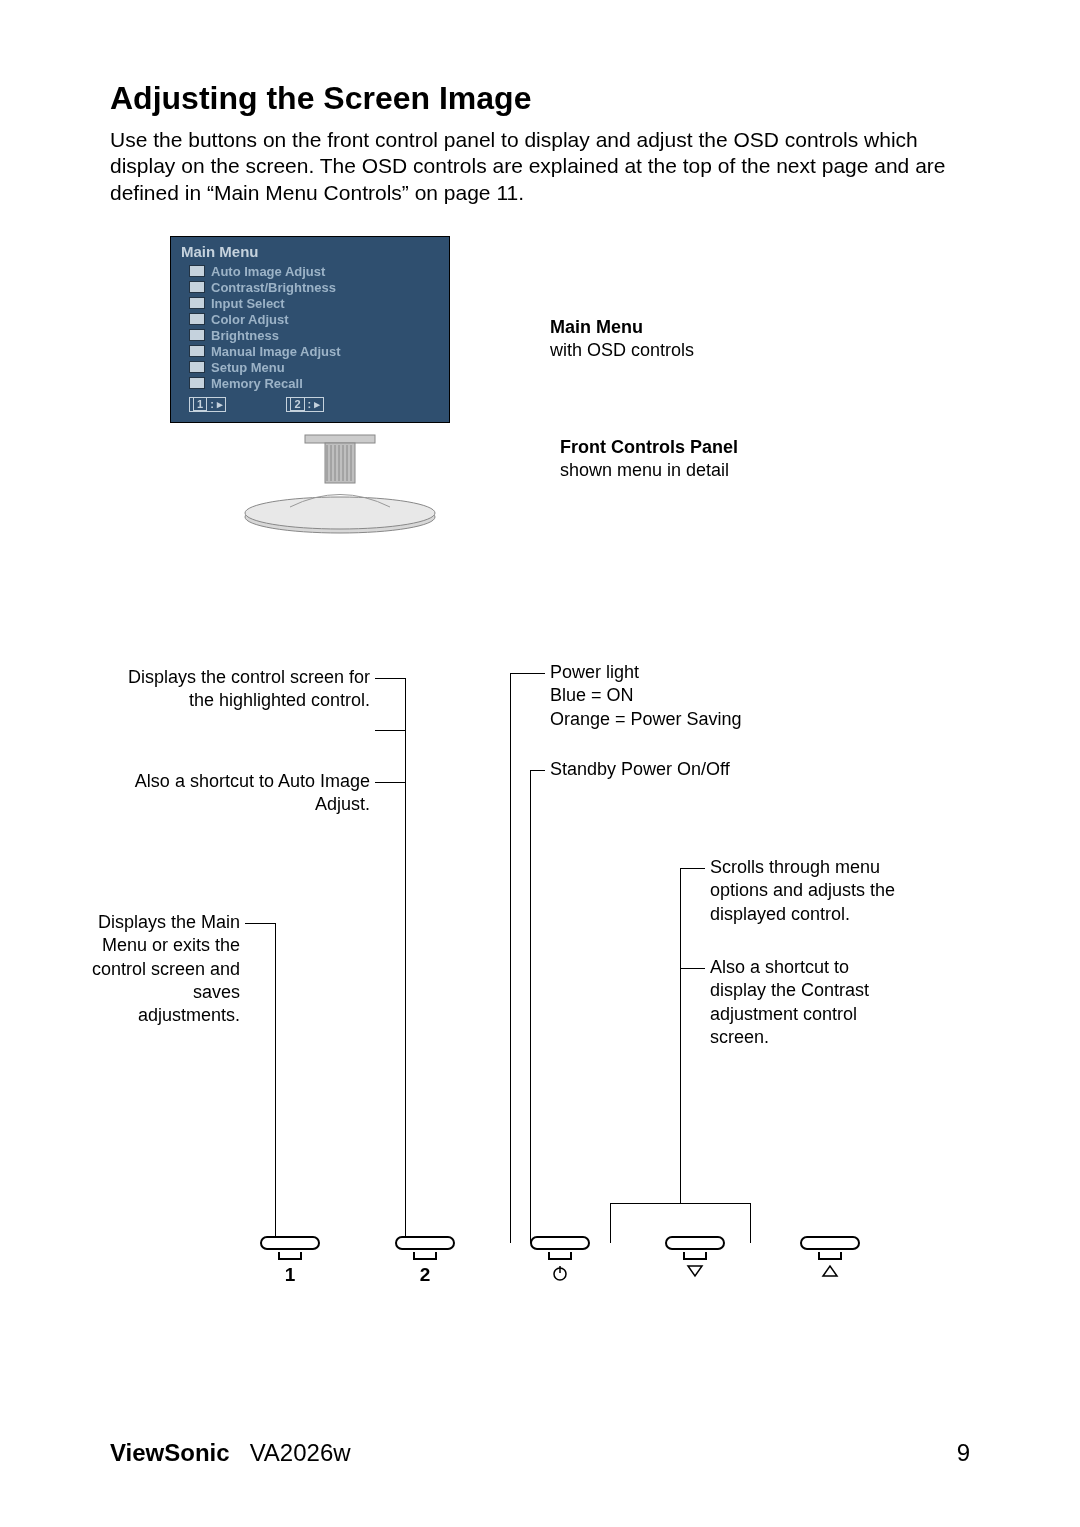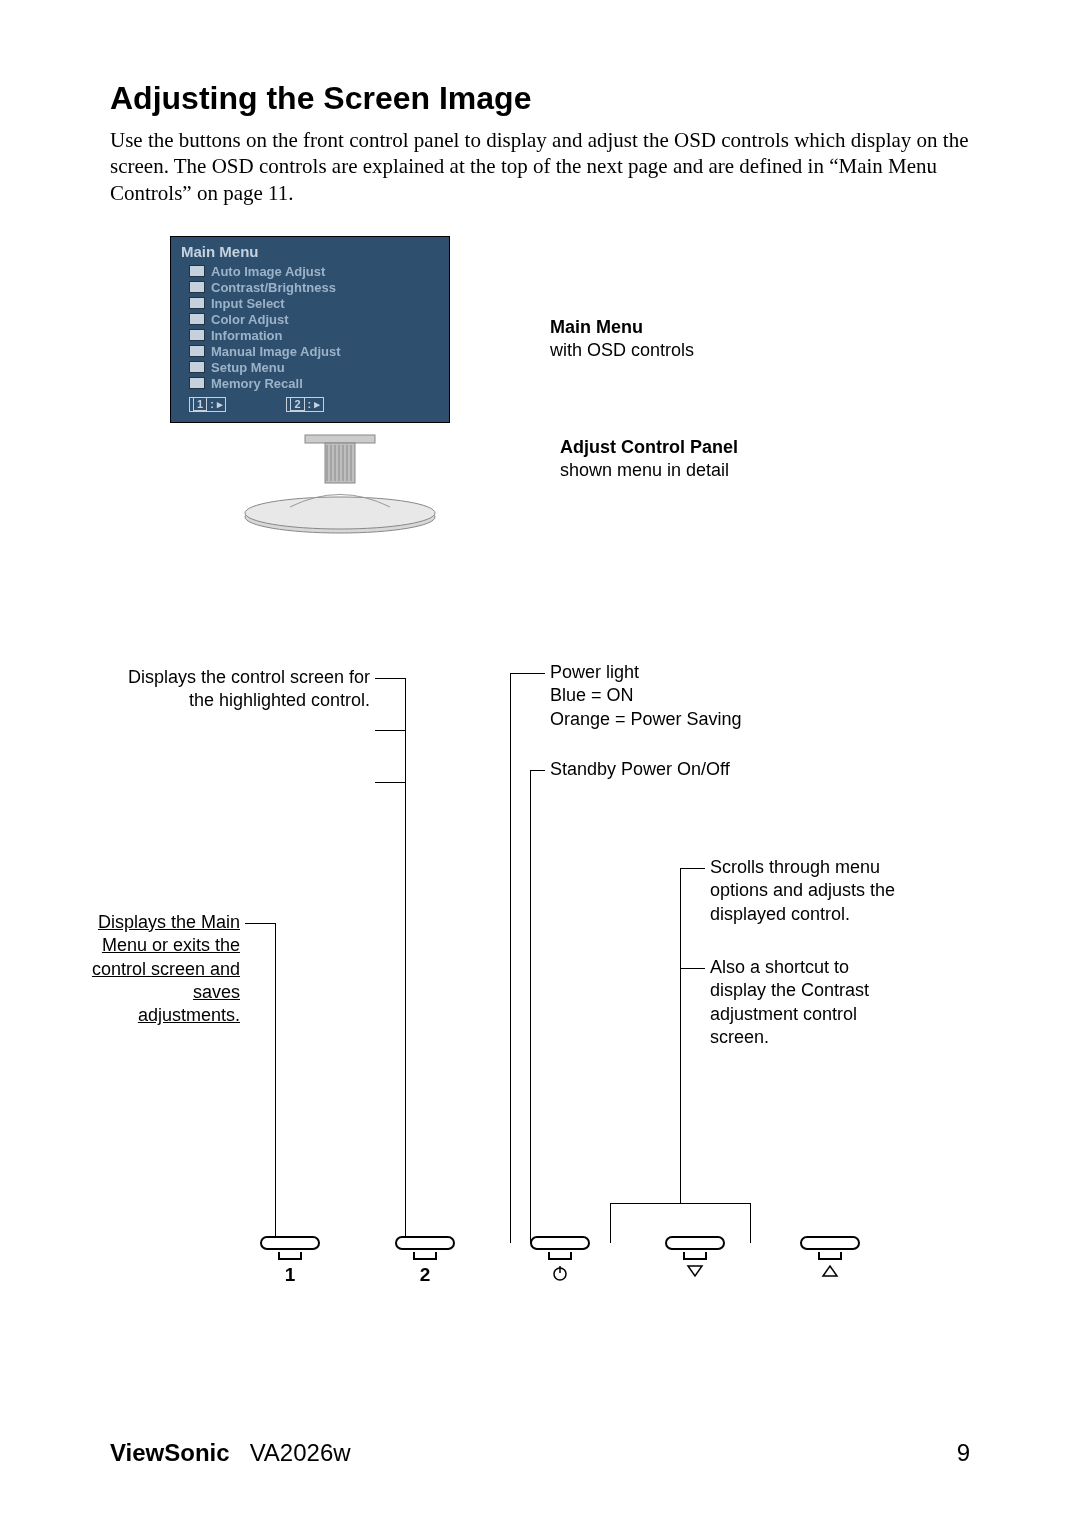--- a/index.html
+++ b/index.html
@@ -11,21 +11,21 @@
     color: #000;
     position: relative;
     padding: 80px 110px 60px 110px;
   }
   h1 {
     font-size: 32px;
     font-weight: bold;
     margin-bottom: 10px;
   }
   .intro {
-    font-family: Liberation Serif, serif;
+    font-family: Liberation Sans, sans-serif;
     font-size: 21px;
     line-height: 1.25;
     margin-bottom: 30px;
   }
   .figure-top {
     position: relative;
     height: 350px;
     margin-bottom: 80px;
   }
   .monitor-area {
@@ -173,21 +173,21 @@
       <div class="osd-row">
           <span class="osd-icon"></span>
           <span>Input Select</span>
         </div>
       <div class="osd-row">
           <span class="osd-icon"></span>
           <span>Color Adjust</span>
         </div>
       <div class="osd-row">
           <span class="osd-icon"></span>
-          <span>Information</span>
+          <span>Brightness</span>
         </div>
       <div class="osd-row">
           <span class="osd-icon"></span>
           <span>Manual Image Adjust</span>
         </div>
       <div class="osd-row">
           <span class="osd-icon"></span>
           <span>Setup Menu</span>
         </div>
       <div class="osd-row">
@@ -215,35 +215,36 @@
         <path d="M 60 80 Q 110 55 160 80" fill="none" stroke="#999"></path>
       </svg>
     </div>
   </div>
 
   <div class="callout" style="left:440px; top:80px;">
     <b>Main Menu</b><br>
     <span>with OSD controls</span>
   </div>
   <div class="callout" style="left:450px; top:200px;">
-    <b>Adjust Control Panel</b><br>
+    <b>Front Controls Panel</b><br>
     <span>shown menu in detail</span>
   </div>
 </div>
 
 <div class="figure-bottom">
 
   <div class="desc desc-left" style="left:0; top:0; width:260px;">Displays the control screen for the highlighted control.</div>
+  <div class="desc desc-left" style="left:0; top:104px; width:260px;">Also a shortcut to Auto Image Adjust.</div>
 
   <div class="leader hline" style="left:265px; top:12px; width:30px;"></div>
   <div class="leader hline" style="left:265px; top:64px; width:30px;"></div>
   <div class="leader hline" style="left:265px; top:116px; width:30px;"></div>
   <div class="leader vline" style="left:295px; top:12px; height:565px;"></div>
 
-  <div class="desc desc-left" style="left:-20px; top:245px; width:150px;text-decoration:underline;">Displays the Main Menu or exits the control screen and saves adjustments.</div>
+  <div class="desc desc-left" style="left:-20px; top:245px; width:150px;">Displays the Main Menu or exits the control screen and saves adjustments.</div>
   <div class="leader hline" style="left:135px; top:257px; width:30px;"></div>
   <div class="leader vline" style="left:165px; top:257px; height:320px;"></div>
 
   <div class="desc" style="left:440px; top:-5px; width:250px;">
     <span>Power light</span><br>
     <span>Blue = ON</span><br>
     <span>Orange = Power Saving</span>
   </div>
   <div class="leader hline" style="left:400px; top:7px; width:35px;"></div>
   <div class="leader vline" style="left:400px; top:7px; height:570px;"></div>

